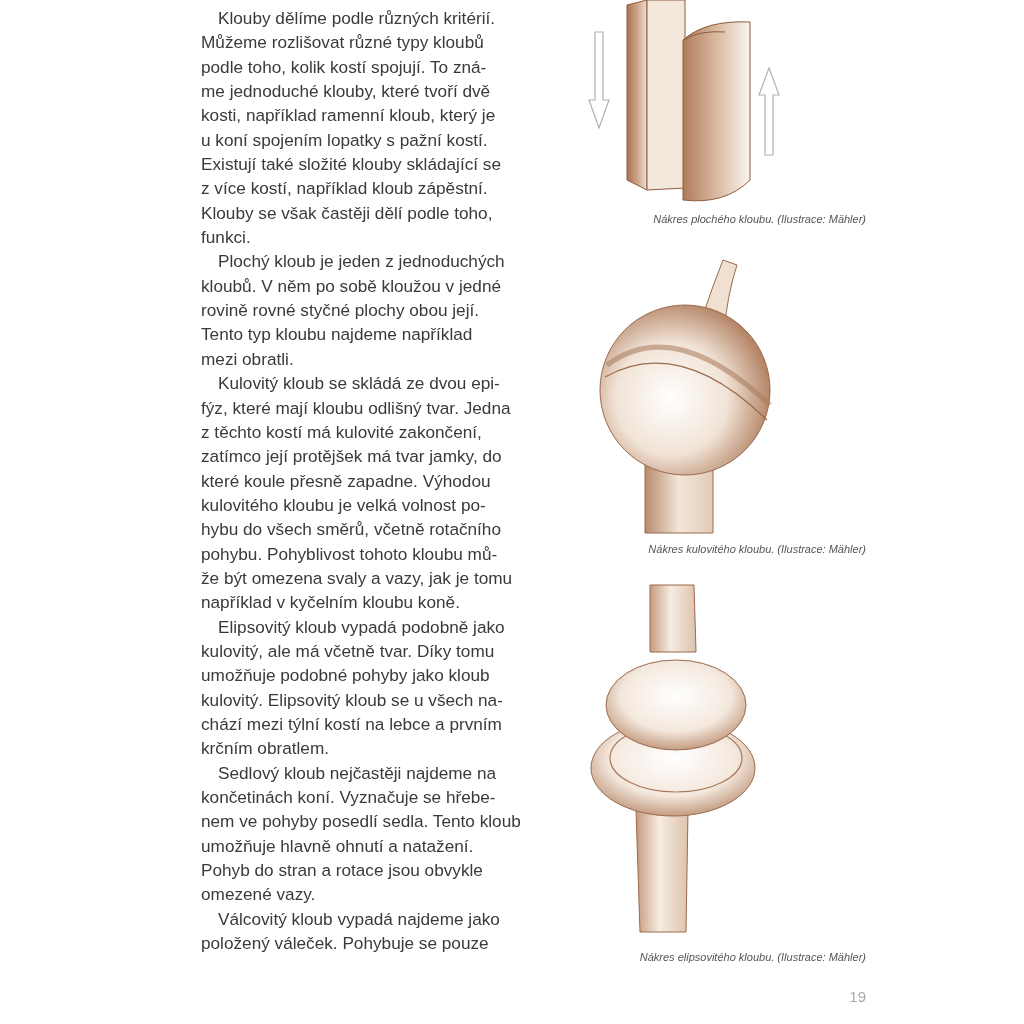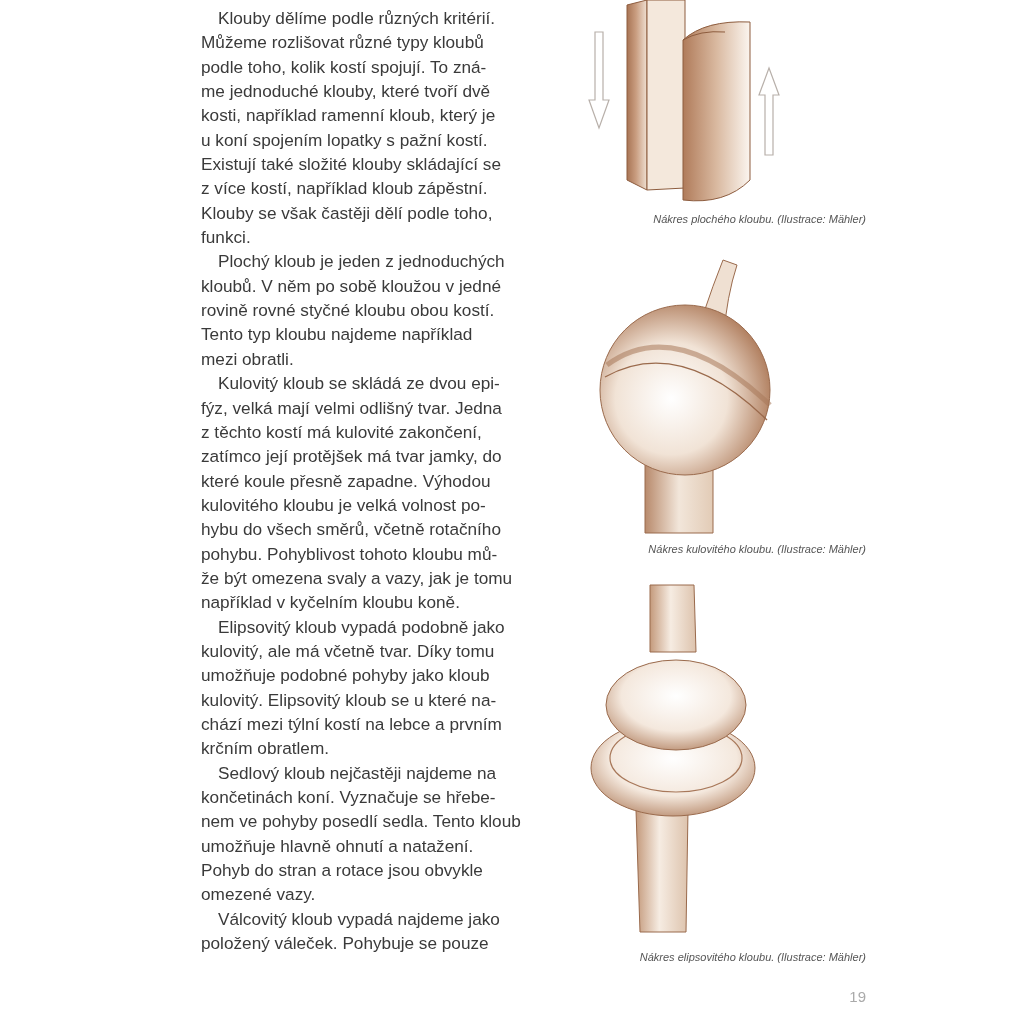--- a/index.html
+++ b/index.html
@@ -38,37 +38,37 @@
       <span class="line">podle toho, kolik kostí spojují. To zná-</span>
       <span class="line">me jednoduché klouby, které tvoří dvě</span>
       <span class="line">kosti, například ramenní kloub, který je</span>
       <span class="line">u koní spojením lopatky s pažní kostí.</span>
       <span class="line">Existují také složité klouby skládající se</span>
       <span class="line">z více kostí, například kloub zápěstní.</span>
       <span class="line">Klouby se však častěji dělí podle toho,</span>
       <span class="line">funkci.</span>
       <span class="line indent">Plochý kloub je jeden z jednoduchých</span>
       <span class="line">kloubů. V něm po sobě kloužou v jedné</span>
-      <span class="line">rovině rovné styčné kloubu obou kostí.</span>
+      <span class="line">rovině rovné styčné plochy obou její.</span>
       <span class="line">Tento typ kloubu najdeme například</span>
       <span class="line">mezi obratli.</span>
       <span class="line indent">Kulovitý kloub se skládá ze dvou epi-</span>
-      <span class="line">fýz, velká mají velmi odlišný tvar. Jedna</span>
+      <span class="line">fýz, které mají kloubu odlišný tvar. Jedna</span>
       <span class="line">z těchto kostí má kulovité zakončení,</span>
       <span class="line">zatímco její protějšek má tvar jamky, do</span>
       <span class="line">které koule přesně zapadne. Výhodou</span>
       <span class="line">kulovitého kloubu je velká volnost po-</span>
       <span class="line">hybu do všech směrů, včetně rotačního</span>
       <span class="line">pohybu. Pohyblivost tohoto kloubu mů-</span>
       <span class="line">že být omezena svaly a vazy, jak je tomu</span>
       <span class="line">například v kyčelním kloubu koně.</span>
       <span class="line indent">Elipsovitý kloub vypadá podobně jako</span>
       <span class="line">kulovitý, ale má včetně tvar. Díky tomu</span>
       <span class="line">umožňuje podobné pohyby jako kloub</span>
-      <span class="line">kulovitý. Elipsovitý kloub se u které na-</span>
+      <span class="line">kulovitý. Elipsovitý kloub se u všech na-</span>
       <span class="line">chází mezi týlní kostí na lebce a prvním</span>
       <span class="line">krčním obratlem.</span>
       <span class="line indent">Sedlový kloub nejčastěji najdeme na</span>
       <span class="line">končetinách koní. Vyznačuje se hřebe-</span>
       <span class="line">nem ve pohyby posedlí sedla. Tento kloub</span>
       <span class="line">umožňuje hlavně ohnutí a natažení.</span>
       <span class="line">Pohyb do stran a rotace jsou obvykle</span>
       <span class="line">omezené vazy.</span>
       <span class="line indent">Válcovitý kloub vypadá najdeme jako</span>
       <span class="line">položený váleček. Pohybuje se pouze</span>

